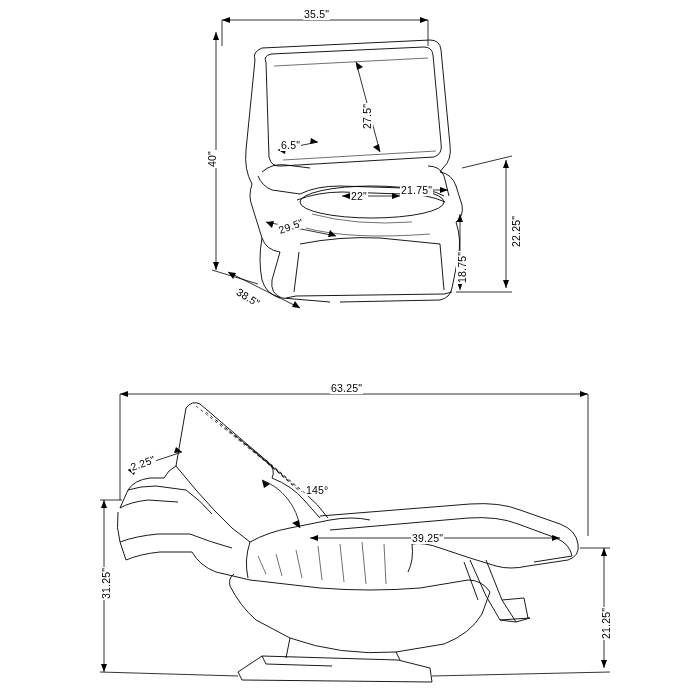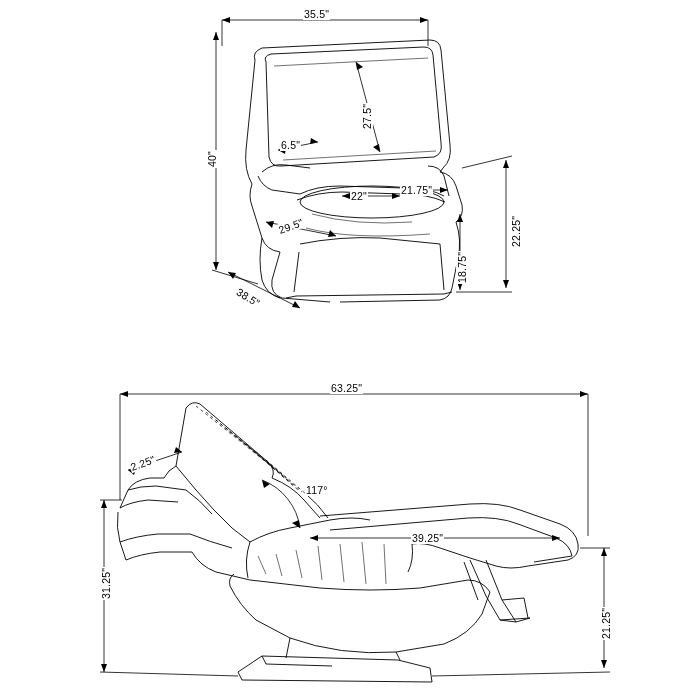--- a/index.html
+++ b/index.html
@@ -274,21 +274,21 @@
   <div class="lbl lbl-box rot-d45" style="left:240px; top:285px;">38.5"</div>
 
   <div class="lbl lbl-box vert" style="left:510px; top:248px;">22.25"</div>
 
   <div class="lbl lbl-box vert" style="left:456px; top:284px;">18.75"</div>
 
   <div class="lbl lbl-box" style="left:330px; top:382px;">63.25"</div>
 
   <div class="lbl lbl-box rot-22" style="left:128px; top:462px;">2.25"</div>
 
-  <div class="lbl lbl-box" style="left:305px; top:484px;">117°</div>
+  <div class="lbl lbl-box" style="left:305px; top:484px;">145°</div>
 
   <div class="lbl lbl-box" style="left:411px; top:532px;">39.25"</div>
 
   <div class="lbl lbl-box vert" style="left:100px; top:600px;">31.25"</div>
 
   <div class="lbl lbl-box vert" style="left:600px; top:640px;">21.25"</div>
 
 </div>
 
 </body></html>

